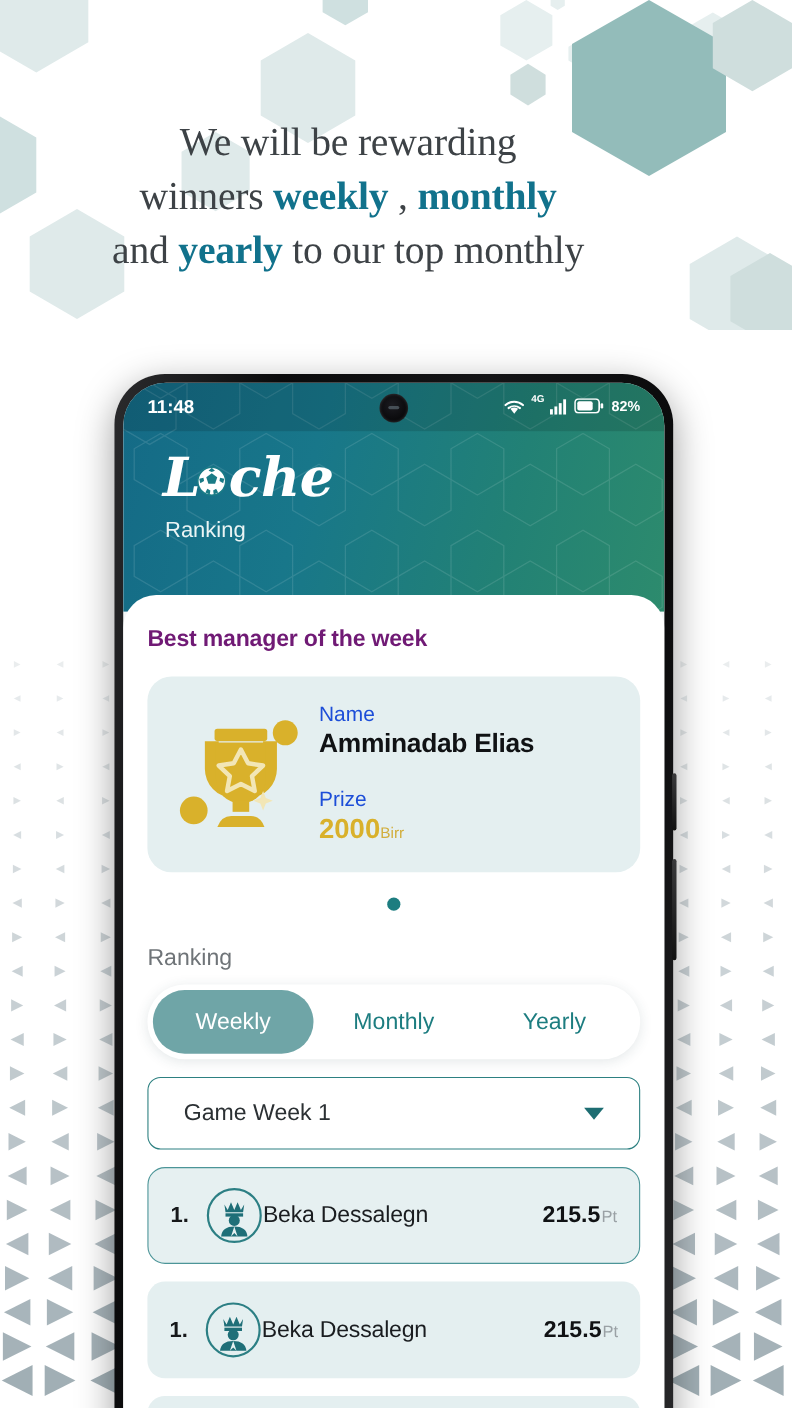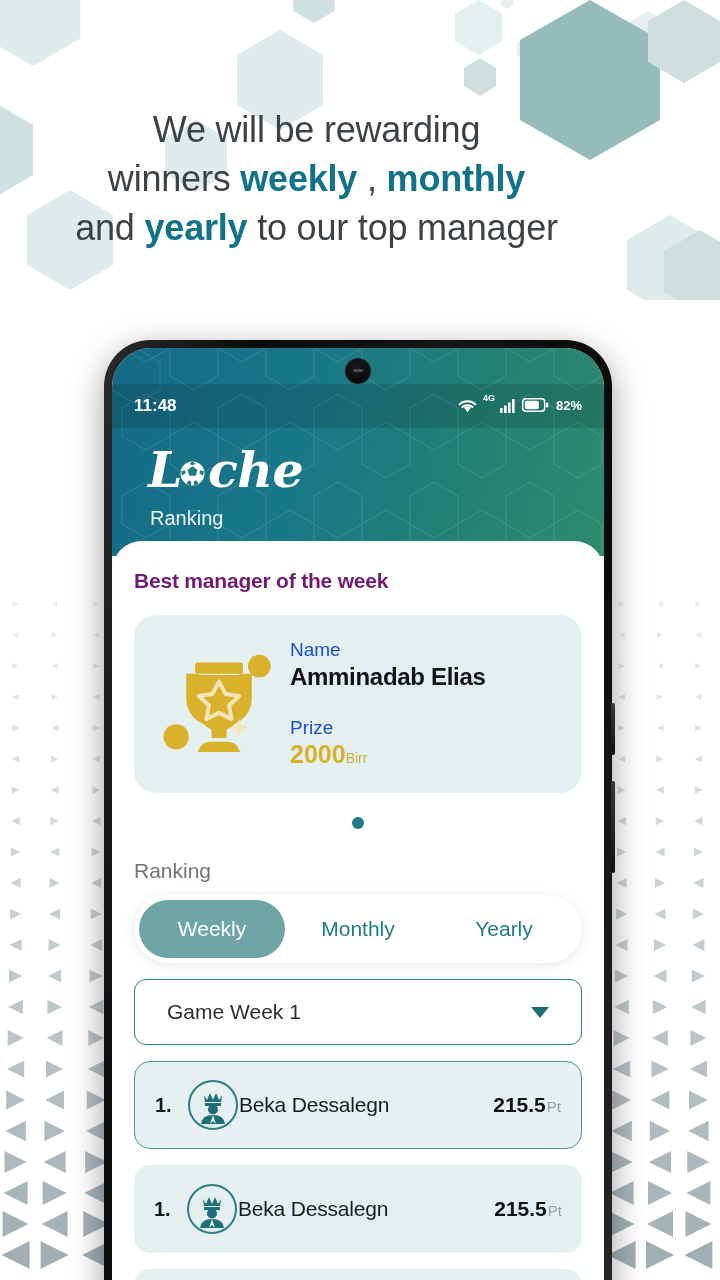--- a/index.html
+++ b/index.html
@@ -15,20 +15,21 @@
   .bg { position:absolute; inset:0; overflow:hidden; z-index:0; }
   .bg svg { position:absolute; }
 
   
   .headline {
     position:absolute; top:105px; left:0; width:633px;
     text-align:center; z-index:3;
     font-size:36px; line-height:49px;
     color:#3d4246; font-weight:400;
     letter-spacing:-0.2px;
+    font-family:Liberation Serif, serif;
   }
   .headline b { color:#11728c; font-weight:700; }
 
   
   .phone {
     position:absolute; left:104px; top:340px;
     width:508px; height:1000px;
     border-radius:46px;
     background:linear-gradient(100deg,#2b2b2d 0%,#0b0b0c 22%,#141416 50%,#0a0a0b 78%,#29292b 100%);
     padding:8px;
@@ -60,21 +61,20 @@
   .hexmask { position:absolute; inset:0; opacity:.25; }
 
   .statusbar {
     position:relative; z-index:2;
     height:44px;
     display:flex; align-items:center; justify-content:space-between;
     padding:0 22px;
     color:#ffffff;
     font-size:17px; font-weight:700;
     background:rgba(0,0,0,.13);
-    margin-top:36px;
   }
   .sb-right { display:flex; align-items:flex-start; gap:5px; }
   .sb-right .pct { font-size:13px; font-weight:700; margin-left:2px; }
   .punch {
     position:absolute; z-index:3;
     left:50%; transform:translateX(-50%);
     top:10px; width:26px; height:26px;
     border-radius:50%;
     background:radial-gradient(circle at 45% 40%,#1b1b20 0%,#08080a 70%);
     box-shadow:inset 0 0 3px rgba(255,255,255,.22);
@@ -368,21 +368,21 @@
 </div>
 
 <div class="headline">
   <div>
     <span>We will be rewarding</span>
   </div>
   <div>
     <span>winners </span><b>weekly</b><span> , </span><b>monthly</b>
   </div>
   <div>
-    <span>and </span><b>yearly</b><span> to our top manager</span>
+    <span>and </span><b>yearly</b><span> to our top monthly</span>
   </div>
 </div>
 
 <div class="phone">
   <div class="side-btn a"></div>
   <div class="side-btn b"></div>
 
   <div class="phone-inner">
 
     <div class="app-header">

